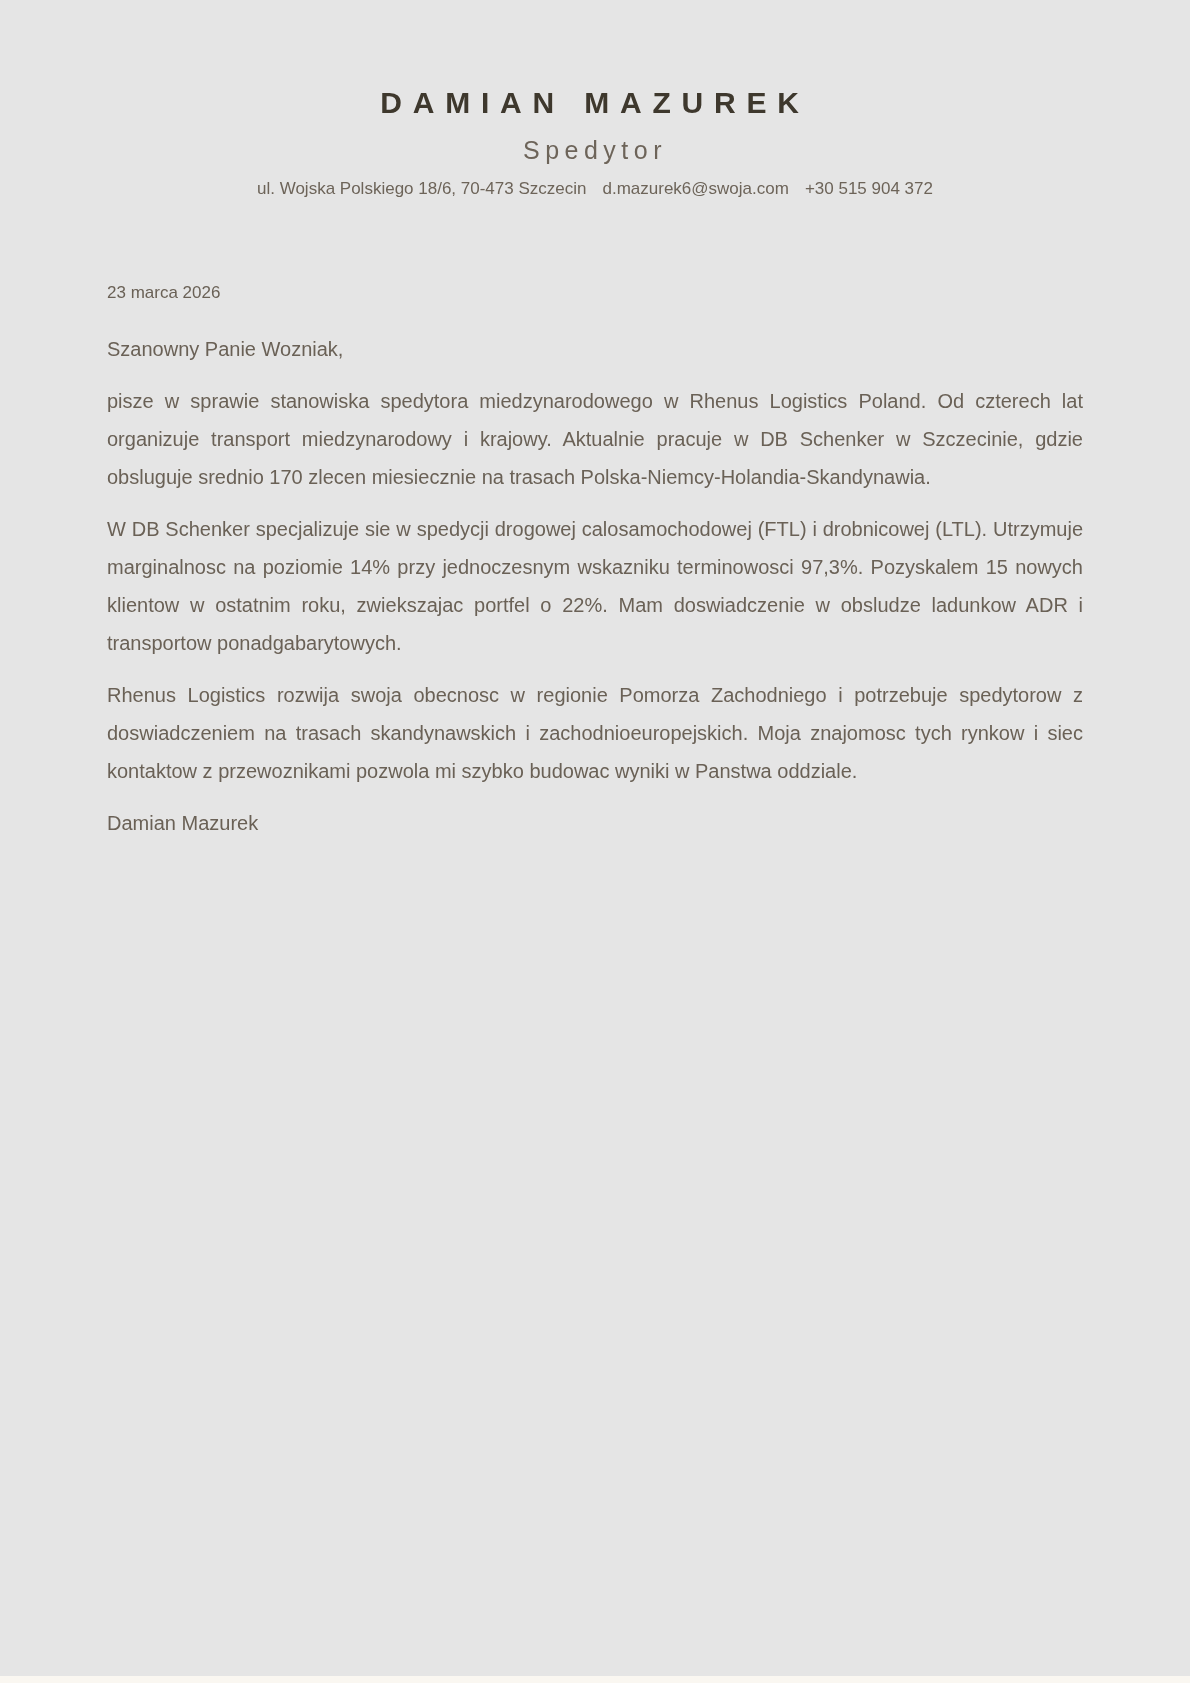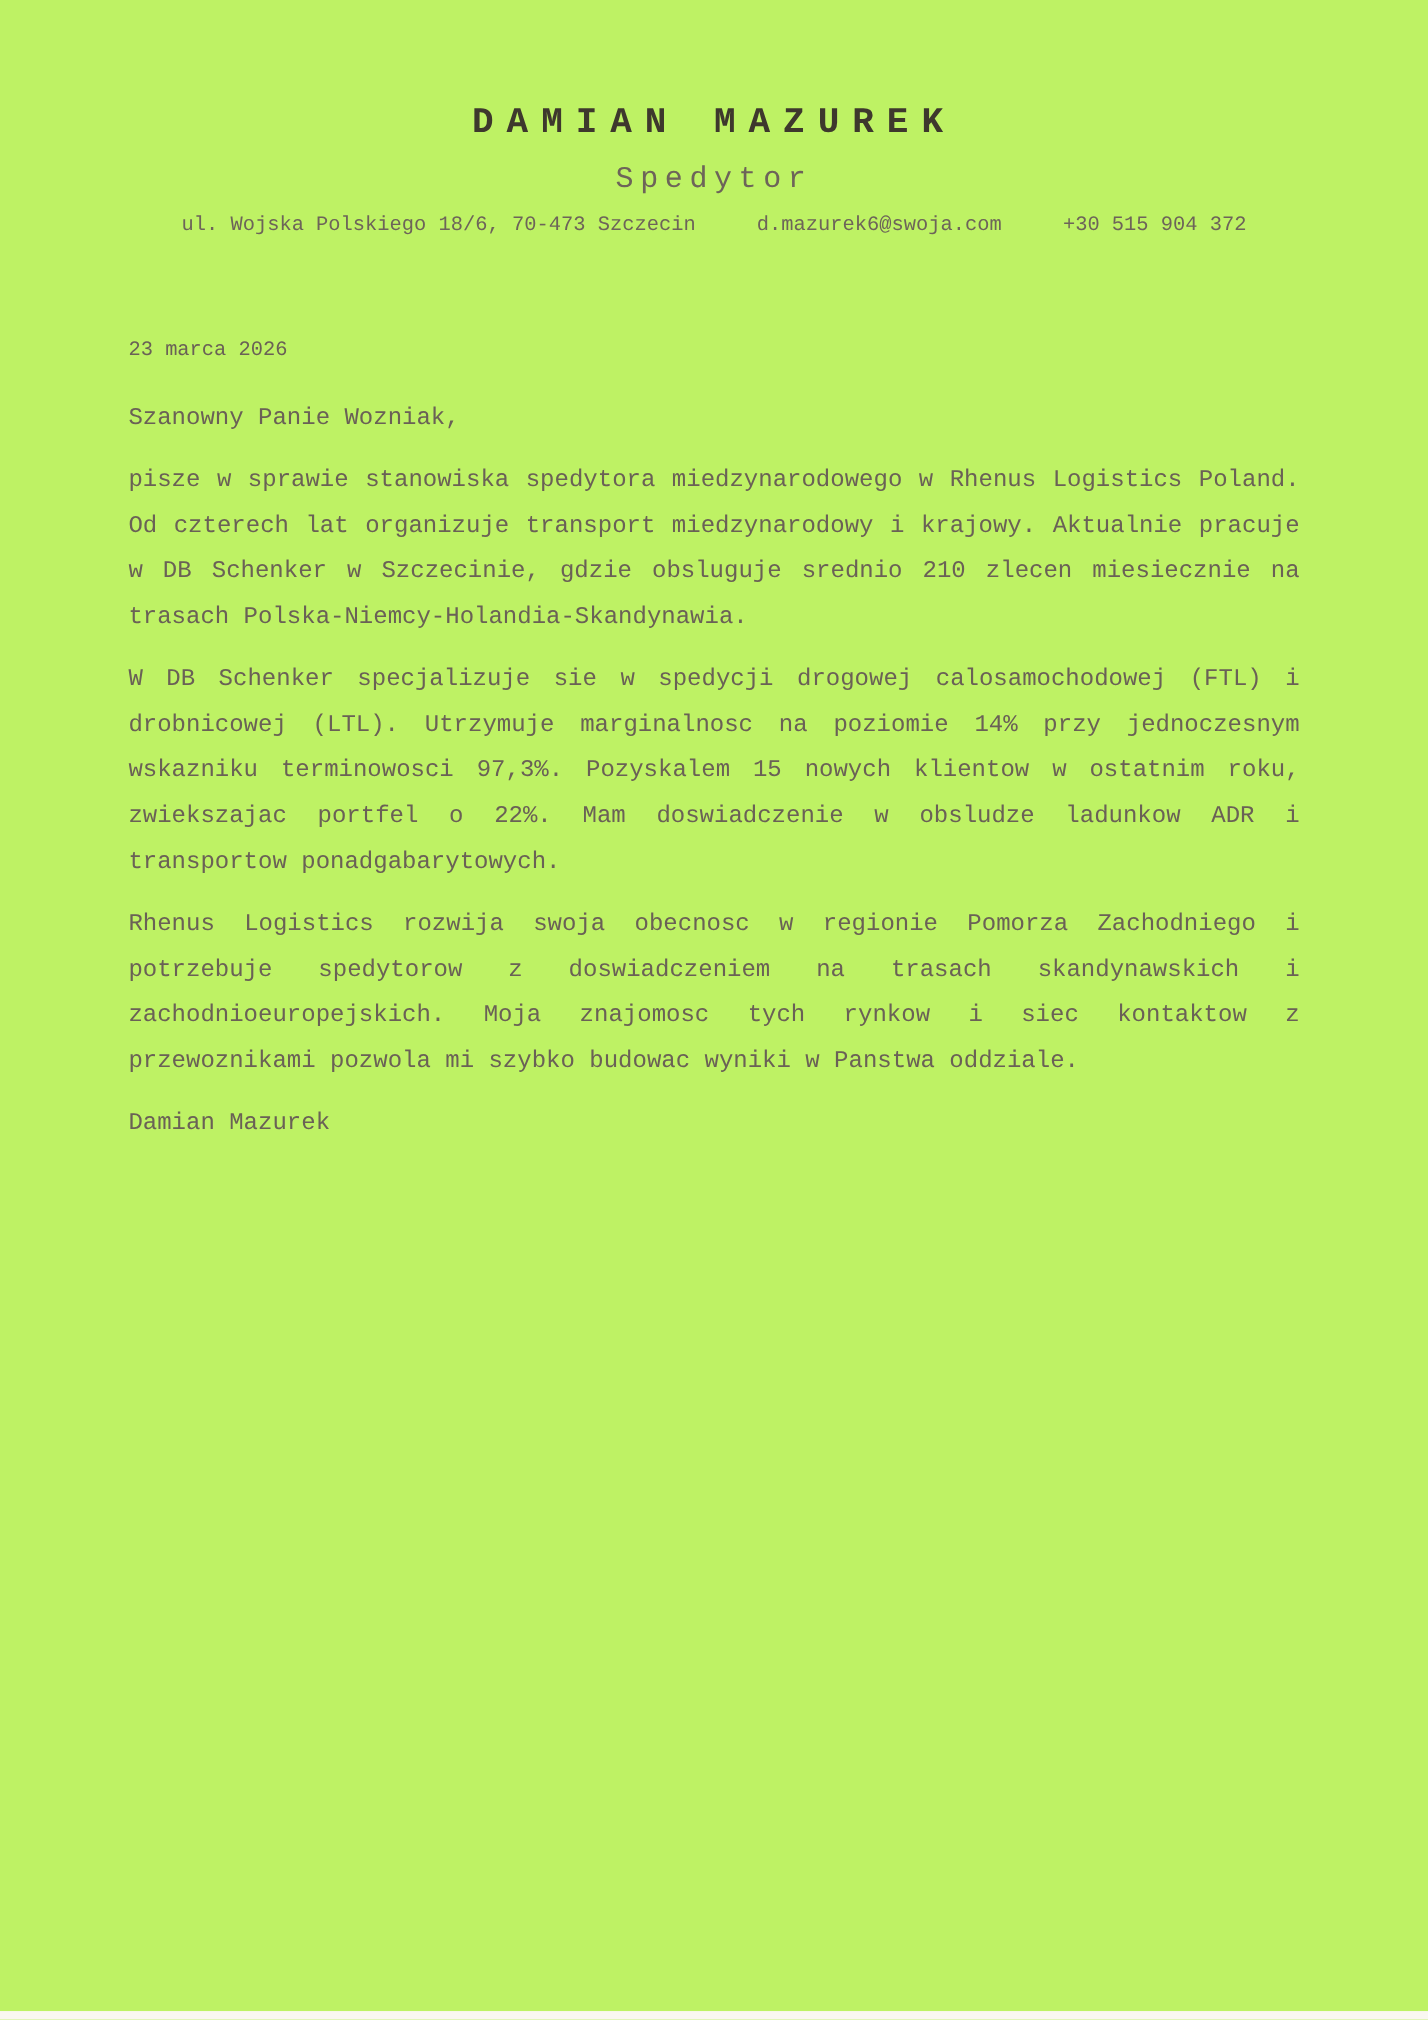--- a/index.html
+++ b/index.html
@@ -6,22 +6,22 @@
     margin: 0;
     padding: 0;
     background: #FAF7F1;
   }
   .page {
     position: relative;
     width: 1190px;
     height: 1676px;
     margin: 0 auto;
     box-sizing: border-box;
-    background: #bef264;
-    font-family: Liberation Mono, monospace;
+    background: #e5e5e5;
+    font-family: Liberation Sans, sans-serif;
     color: #6A6156;
     padding: 88px 107px 0 107px;
     overflow: hidden;
   }
   .letter-header {
     text-align: center;
   }
   .applicant-name {
     margin: 0;
     font-size: 30px;
@@ -34,21 +34,21 @@
     margin-top: 22px;
     font-size: 25px;
     line-height: 20px;
     letter-spacing: 0.22em;
     color: #6D6459;
   }
   .contact-line {
     margin-top: 20px;
     display: flex;
     justify-content: center;
-    gap: 51px;
+    gap: 16px;
     font-size: 17px;
     line-height: 18px;
     color: #6D6459;
   }
   .letter-main {
     margin-top: 85px;
   }
   .letter-date {
     font-size: 17px;
     line-height: 20px;
@@ -90,21 +90,21 @@
     </div>
   </header>
 
   <main class="letter-main">
 
     <div class="letter-date">23 marca 2026</div>
 
 
     <div class="body-text">
       <p>Szanowny Panie Wozniak,</p>
-      <p class="justified">pisze w sprawie stanowiska spedytora miedzynarodowego w Rhenus Logistics Poland. Od czterech lat organizuje transport miedzynarodowy i krajowy. Aktualnie pracuje w DB Schenker w Szczecinie, gdzie obsluguje srednio 210 zlecen miesiecznie na trasach Polska-Niemcy-Holandia-Skandynawia.</p>
+      <p class="justified">pisze w sprawie stanowiska spedytora miedzynarodowego w Rhenus Logistics Poland. Od czterech lat organizuje transport miedzynarodowy i krajowy. Aktualnie pracuje w DB Schenker w Szczecinie, gdzie obsluguje srednio 170 zlecen miesiecznie na trasach Polska-Niemcy-Holandia-Skandynawia.</p>
       <p class="justified">W DB Schenker specjalizuje sie w spedycji drogowej calosamochodowej (FTL) i drobnicowej (LTL). Utrzymuje marginalnosc na poziomie 14% przy jednoczesnym wskazniku terminowosci 97,3%. Pozyskalem 15 nowych klientow w ostatnim roku, zwiekszajac portfel o 22%. Mam doswiadczenie w obsludze ladunkow ADR i transportow ponadgabarytowych.</p>
       <p class="justified">Rhenus Logistics rozwija swoja obecnosc w regionie Pomorza Zachodniego i potrzebuje spedytorow z doswiadczeniem na trasach skandynawskich i zachodnioeuropejskich. Moja znajomosc tych rynkow i siec kontaktow z przewoznikami pozwola mi szybko budowac wyniki w Panstwa oddziale.</p>
       <p class="signature-name">Damian Mazurek</p>
     </div>
 
   </main>
 
 </div>
 
 </body></html>

